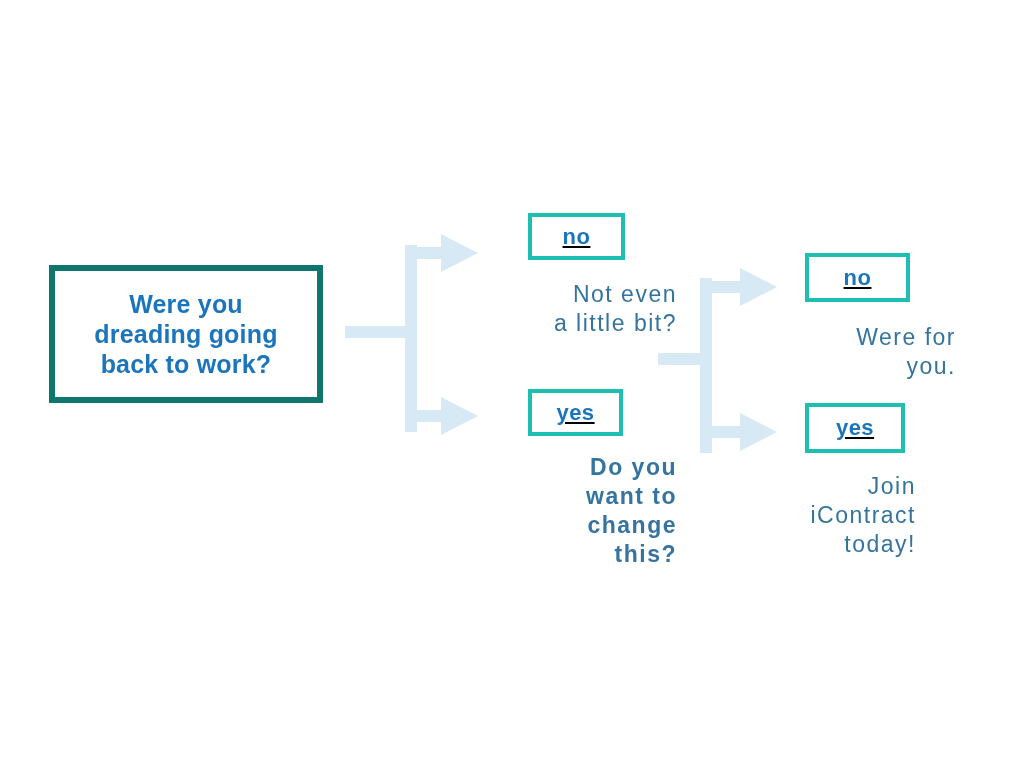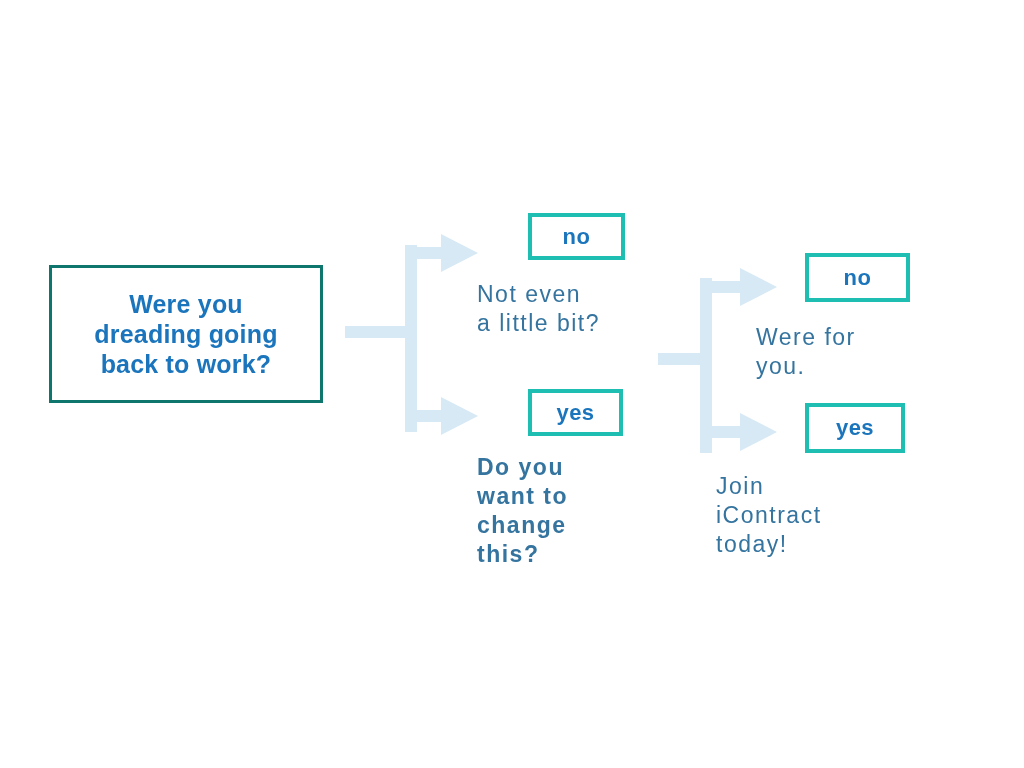--- a/index.html
+++ b/index.html
@@ -22,49 +22,50 @@
     box-sizing: border-box;
     background: #ffffff;
     display: flex;
     align-items: center;
     justify-content: center;
     text-align: center;
   }
   .main-box {
     left: 49px; top: 265px;
     width: 274px; height: 138px;
-    border: 3px solid #0f766e;
+    border: 6px solid #0f766e;
   }
   .main-box .q {
     color: #1b75bc;
     font-weight: bold;
     font-size: 25px;
     line-height: 30px;
     white-space: pre-line;
     letter-spacing: 0.2px;
   }
   .small-box {
     border: 4px solid #1ebeb2;
+    text-decoration: underline;
   }
   .small-box .lbl {
     color: #1b75bc;
     font-weight: bold;
     font-size: 22px;
     letter-spacing: 0.5px;
   }
   .box-l1-no  { left: 528px; top: 213px; width: 97px;  height: 47px; }
   .box-l1-yes { left: 528px; top: 389px; width: 95px;  height: 47px; }
   .box-l2-no  { left: 805px; top: 253px; width: 105px; height: 49px; }
   .box-l2-yes { left: 805px; top: 403px; width: 100px; height: 50px; }
 
   
   .caption {
     position: absolute;
     width: 200px;
-    text-align: left;
+    text-align: right;
     color: #34749f;
     font-size: 23px;
     line-height: 29px;
     letter-spacing: 1.5px;
     white-space: pre-line;
   }
   .cap-l1-no  { left: 477px; top: 280px; }
   .cap-l1-yes { left: 477px; top: 453px; font-weight: bold; }
   .cap-l2-no  { left: 756px; top: 323px; }
   .cap-l2-yes { left: 716px; top: 472px; }

